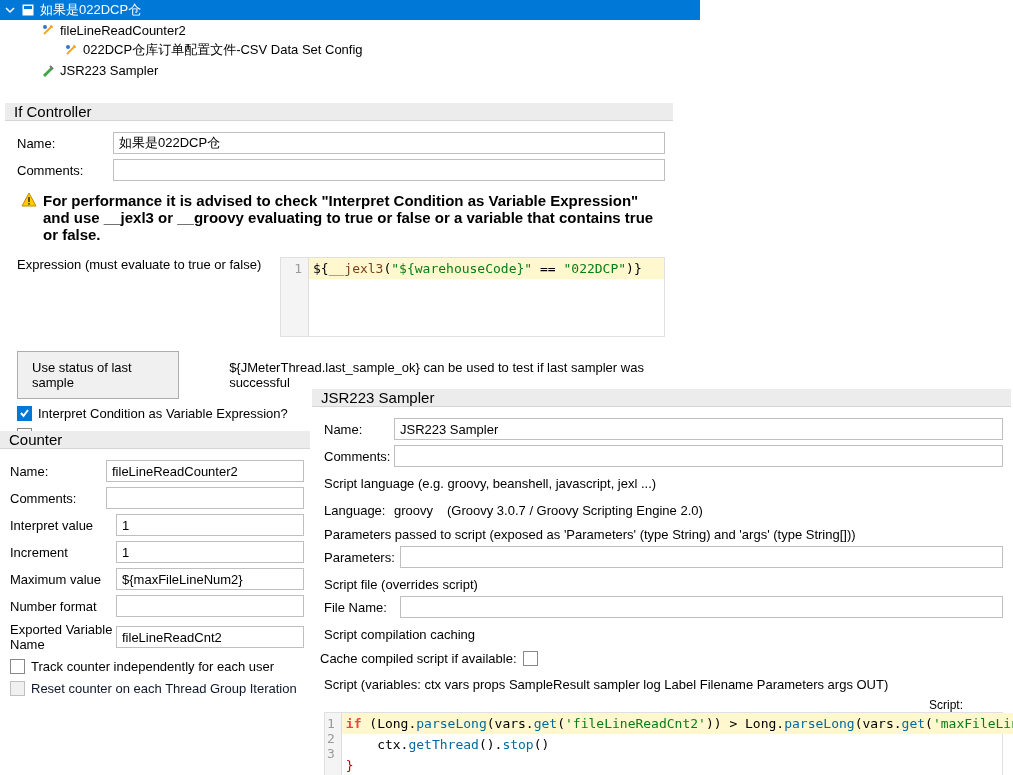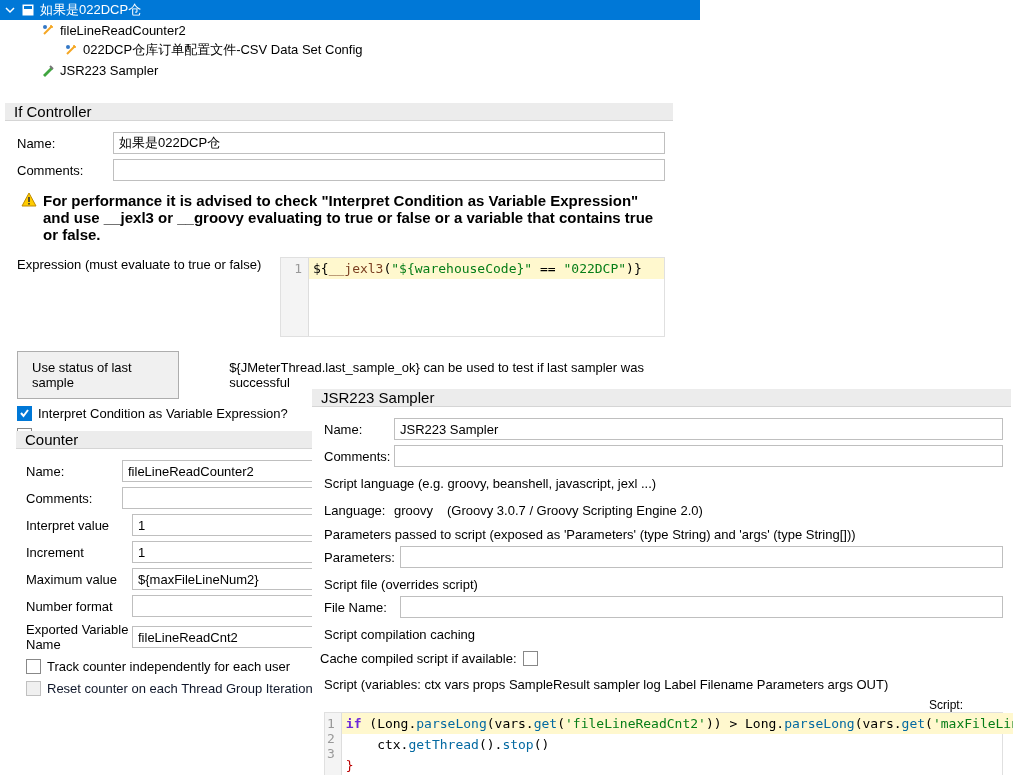--- a/index.html
+++ b/index.html
@@ -108,21 +108,21 @@
   padding: 3px 6px 3px 2px;
   border-right: 1px solid #ddd;
 }
 .code-lines { flex: 1; }
 .code-line {
   padding: 3px 4px;
   white-space: pre;
 }
 .hl { background: #fff8ce; }
 .tok-fn { color: #7a3e20; }
-.tok-kw { color: #6d28d9; font-weight: bold; }
+.tok-kw { color: #ef4444; font-weight: bold; }
 .tok-str { color: #067d17; }
 .tok-br { color: #000; }
 .tok-method { color: #0369a1; }
 .button {
   display: inline-block;
   border: 1px solid #adadad;
   background: #f0f0f0;
   padding: 8px 14px;
   font-size: 13px;
   cursor: pointer;
@@ -266,21 +266,21 @@
     </div>
     <div class="check-row">
       <span class="checkbox">
         
       </span>
       <span>Evaluate for all children?</span>
     </div>
   </div>
 </div>
 
-<div class="panel counter-panel" style="top:431px; left:16px; width:310px;">
+<div class="panel counter-panel" style="top:431px; left:0px; width:310px;">
   <div class="panel-header">Counter</div>
   <div style="padding:6px 6px;">
     <div class="row compact">
       <span class="label">Name:</span>
       <input type="text" class="field" value="fileLineReadCounter2" style="">
     </div>
     <div class="row compact2">
       <span class="label">Comments:</span>
       <input type="text" class="field" value="" style="">
     </div>

